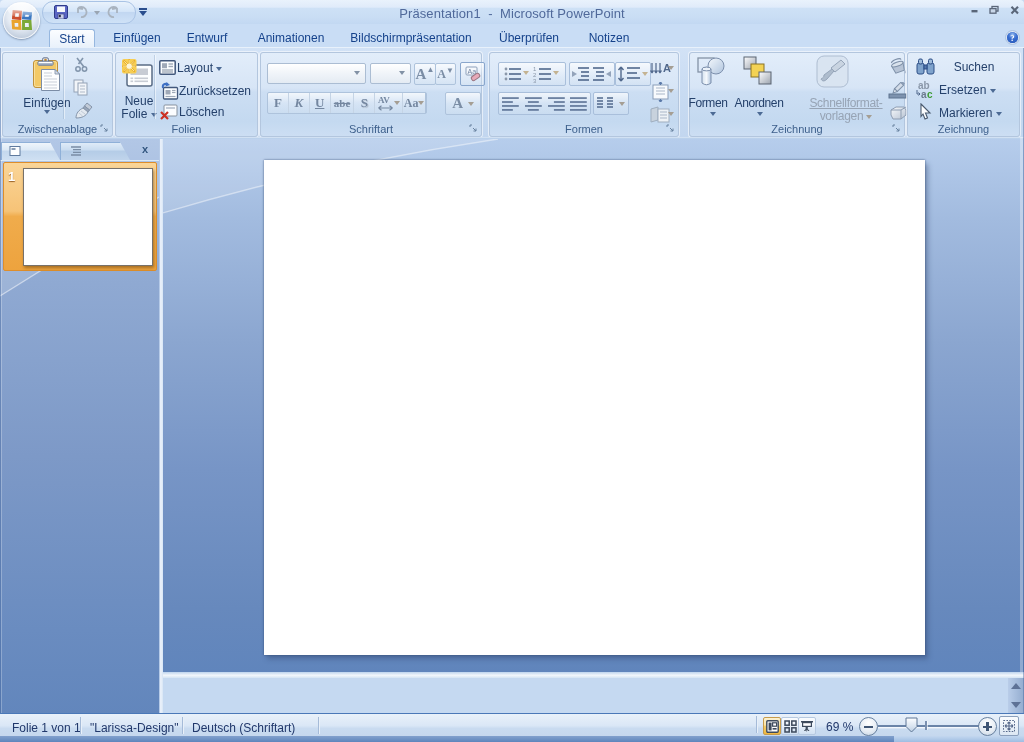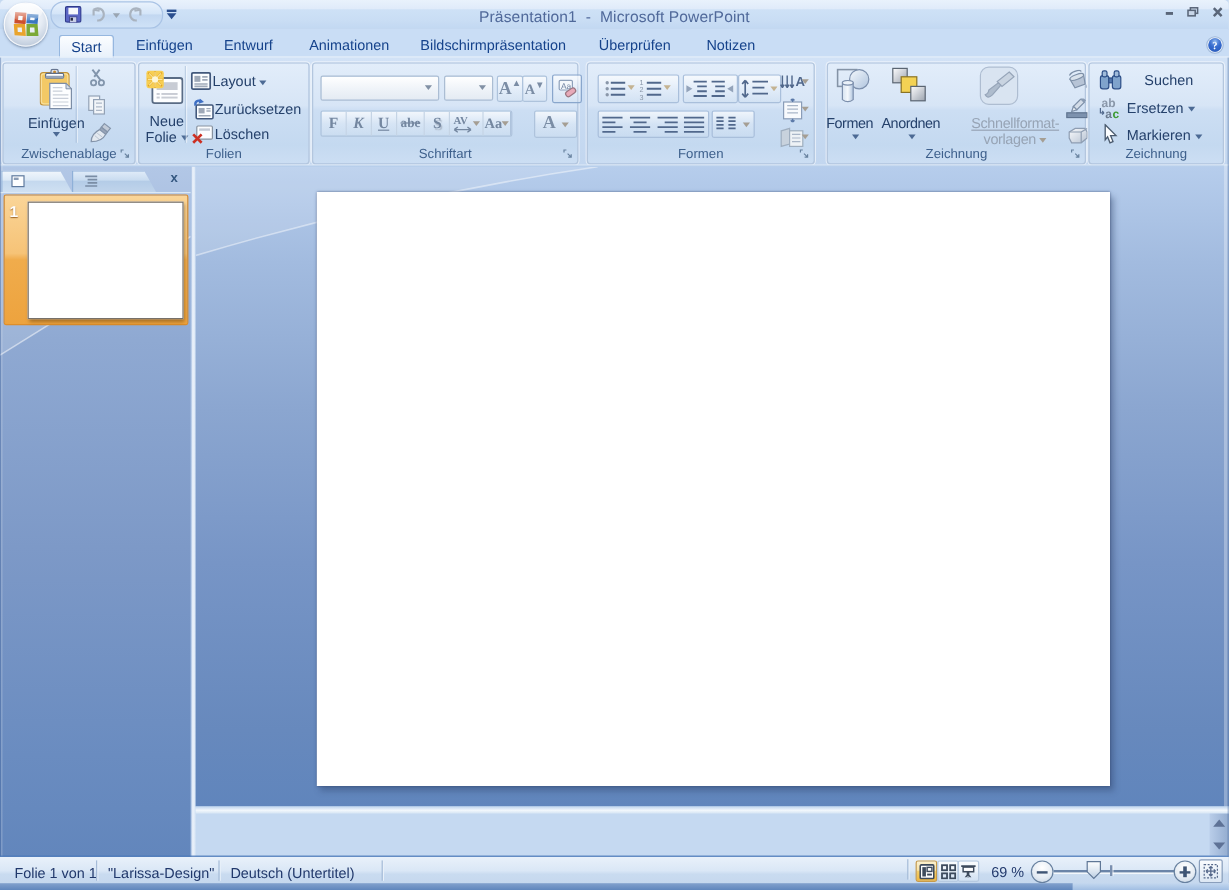--- a/index.html
+++ b/index.html
@@ -606,21 +606,21 @@
   <div class="abs" style="left:0;top:48px;width:1px;height:688px;background:rgba(60,95,150,.38);"></div>
   <div class="abs" style="left:1px;top:48px;width:1px;height:688px;background:rgba(255,255,255,.25);"></div>
   <div class="abs" style="left:1023px;top:48px;width:1px;height:688px;background:rgba(60,95,150,.42);"></div>
   <div class="abs" style="left:1020px;top:137px;width:3px;height:535px;background:rgba(255,255,255,.30);"></div>
 
   <div id="statusbar">
     <span class="stxt" style="left:12px;">Folie 1 von 1</span>
     <span class="ssep" style="left:80px;"></span>
     <span class="stxt" style="left:90px;">"Larissa-Design"</span>
     <span class="ssep" style="left:182px;"></span>
-    <span class="stxt" style="left:192px;">Deutsch (Untertitel)</span>
+    <span class="stxt" style="left:192px;">Deutsch (Schriftart)</span>
     <span class="ssep" style="left:318px;"></span>
     </div>
 <span class="ssep" style="left:756px;top:716px;"></span>
 <div class="abs" style="left:826px;top:720px;font-size:12px;color:#21386B;">69 %</div>
     <div class="vbtn" style="left:763px;background:linear-gradient(#FBF0CE 0%,#F8E3A8 45%,#F3CE6B 50%,#EFB73F 100%);border:1px solid #C79B4B;">
       <svg width="13" height="13" viewBox="0 0 13 13">
         <rect x="0.8" y="0.8" width="11.4" height="11.4" rx="1" fill="#FDFDFE" stroke="#3D4A5C" stroke-width="1.4"></rect>
         <rect x="2.6" y="2.6" width="3" height="7.8" fill="#3D4A5C"></rect>
         <rect x="6.6" y="2.8" width="4" height="3.4" fill="none" stroke="#3D4A5C" stroke-width="1.2"></rect>
         <rect x="6.6" y="8" width="4" height="1.6" fill="#3D4A5C"></rect>

